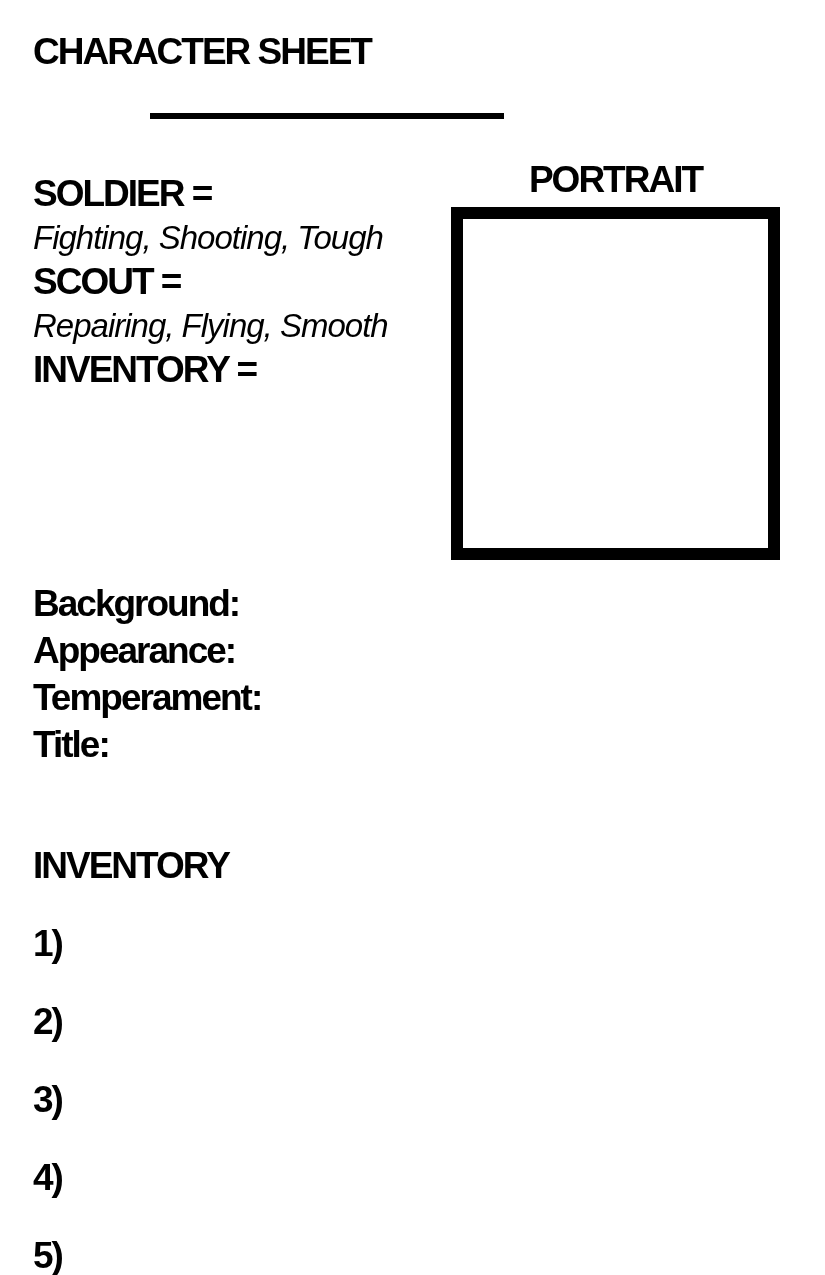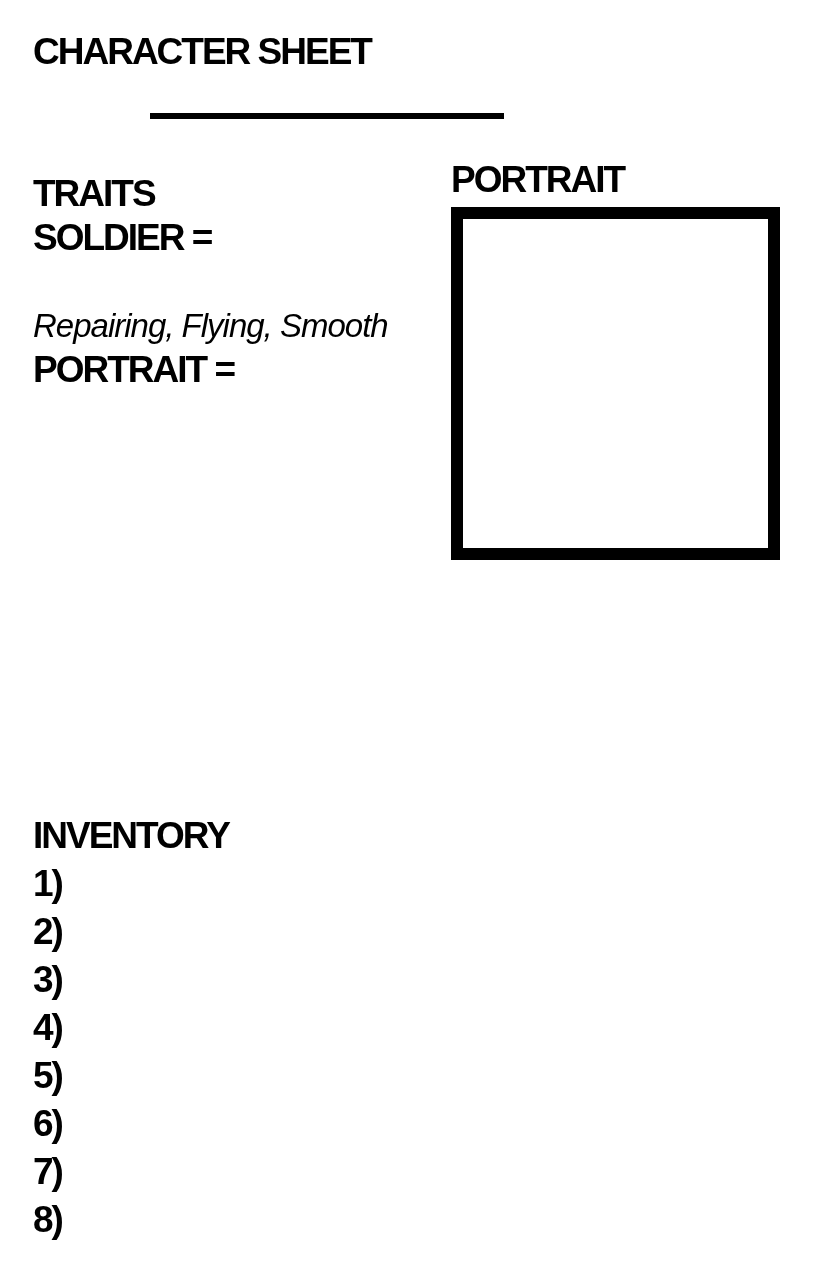--- a/index.html
+++ b/index.html
@@ -70,20 +70,21 @@
     display: inline-block;
     min-width: 40px;
     min-height: 30px;
     vertical-align: bottom;
   }
   .portrait-heading {
     position: absolute;
     left: 451px;
     top: 158px;
     width: 329px;
+    text-align: center;
   }
   .portrait-box {
     position: absolute;
     left: 451px;
     top: 207px;
     width: 329px;
     height: 353px;
     border: 12px solid #000000;
     box-sizing: border-box;
     background: #ffffff;
@@ -105,20 +106,21 @@
   }
   .inventory-section {
     position: absolute;
     left: 33px;
     top: 812px;
     width: 750px;
   }
   .inventory-section > div {
     height: 48px;
     line-height: 48px;
+    margin-top: 30px;
   }
   .slot-item {
     display: inline-block;
     min-width: 60px;
     margin-left: 14px;
     vertical-align: bottom;
   }
 </style>
 </head>
 <body>
@@ -130,39 +132,58 @@
 
   <div class="name-underline">
     <span class="name-value"></span>
   </div>
 
   <div class="portrait-heading line-bold">PORTRAIT</div>
 
   <div class="portrait-box"></div>
 
   <div class="traits-section">
-    <div class="line-bold">TRAITS</div>
 
     <div class="line-bold">
       <span>SOLDIER =</span>
       <span class="trait-value"></span>
     </div>
-
-    <div class="line-bold">
+    <div class="line-italic">Fighting, Shooting, Tough</div>
+
+    <div class="line-bold">
+      <span>SCOUT =</span>
       <span class="trait-value"></span>
     </div>
     <div class="line-italic">Repairing, Flying, Smooth</div>
 
     <div class="line-bold">
-      <span>PORTRAIT =</span>
+      <span>INVENTORY =</span>
       <span class="trait-value"></span>
     </div>
 
   </div>
 
+  <div class="details-section">
+    <div class="field-row line-bold">
+      <span>Background:</span>
+      <span class="field-value"></span>
+    </div>
+    <div class="field-row line-bold">
+      <span>Appearance:</span>
+      <span class="field-value"></span>
+    </div>
+    <div class="field-row line-bold">
+      <span>Temperament:</span>
+      <span class="field-value"></span>
+    </div>
+    <div class="field-row line-bold">
+      <span>Title:</span>
+      <span class="field-value"></span>
+    </div>
+  </div>
 
   <div class="inventory-section">
     <div class="line-bold">INVENTORY</div>
 
     <div class="line-bold">
       <span>1)</span>
       <span class="slot-item"></span>
     </div>
     <div class="line-bold">
       <span>2)</span>

